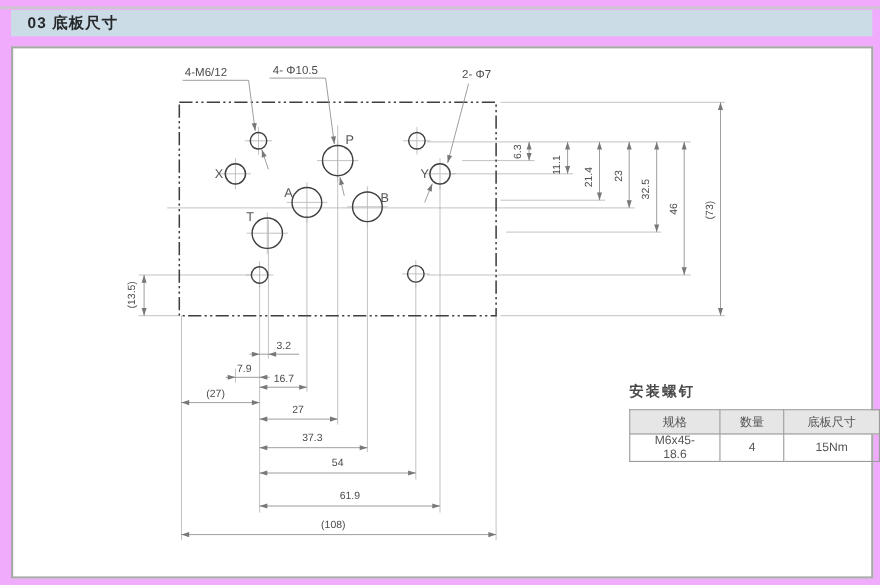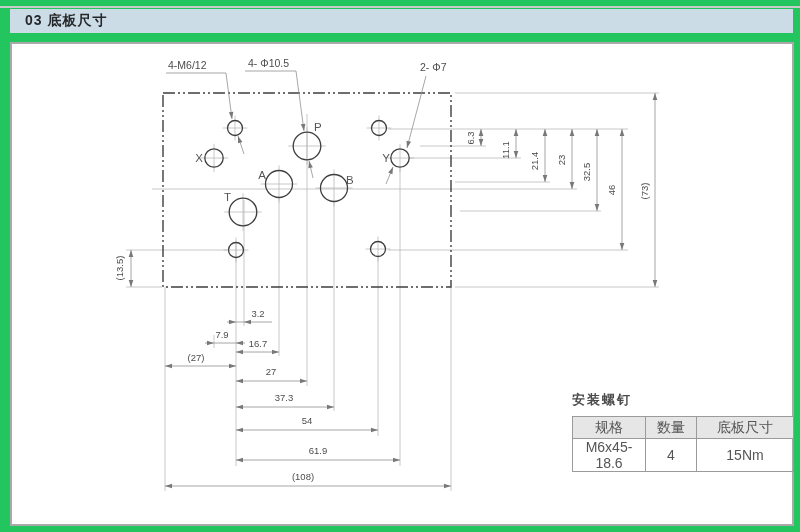--- a/index.html
+++ b/index.html
@@ -1,37 +1,37 @@
 <!DOCTYPE html>
 <html><head>
 <meta charset="utf-8">
 <style>
   html,body{margin:0;padding:0;background:#fff;}
-  #page{position:relative;width:800px;height:532px;background:#22c55e;overflow:hidden;
+  #page{position:relative;width:800px;height:532px;background:#f0abfc;overflow:hidden;
         font-family:"Liberation Sans",sans-serif;}
   #topline{position:absolute;left:0;top:6px;width:800px;height:0;border-top:2px solid #c9c9c9;}
   #headerbar{position:absolute;left:10px;top:9px;width:783px;height:24px;background:#ccdce6;
              display:flex;align-items:center;}
   #headerbar .htext{font-size:14px;font-weight:bold;color:#25282a;padding-left:15px;letter-spacing:1px;}
   #contentbox{position:absolute;left:10px;top:42px;width:780px;height:480px;
               border:2px solid #a9a9a9;background:#fff;}
   svg#dwg{position:absolute;left:0;top:0;}
   .thin{stroke:#b5b5b5;stroke-width:0.75;}
   .dim{stroke:#919191;stroke-width:0.8;fill:none;}
   .outline{fill:none;stroke:#3f3f3f;stroke-width:1.4;stroke-dasharray:12 3 2 3 2 3;}
   .hole{fill:none;stroke:#3f3f3f;stroke-width:1.3;}
   .arrow{fill:#787878;stroke:none;}
   .dimtext{font:9.5px "Liberation Sans",sans-serif;fill:#4c4c4c;}
   .portlabel{font:11.5px "Liberation Sans",sans-serif;fill:#555;}
   .callout{font:10.5px "Liberation Sans",sans-serif;fill:#4c4c4c;}
-  #screwblock{position:absolute;left:572px;top:347px;margin-top:44px;}
+  #screwblock{position:absolute;left:572px;top:347px;}
   #screwtitle{font-size:13px;font-weight:600;color:#4a4a4a;letter-spacing:2px;margin-bottom:7px;}
   table.screws{border-collapse:collapse;table-layout:fixed;}
-  table.screws td{border:1px solid #9b9b9b;text-align:center;font-size:14px;color:#555;
-                  height:21px;padding:0 4px;}
+  table.screws td{border:1px solid #9b9b9b;text-align:center;font-size:11px;color:#555;
+                  height:21px;padding:0 17px;}
   table.screws tr.head td{background:#e6e6e6;}
   .c1{width:64px}.c2{width:42px}.c3{width:88px}
 </style>
 </head>
 <body>
 
 <div id="page">
   <div id="topline"></div>
   <div id="headerbar">
     <span class="htext">03 底板尺寸</span>

